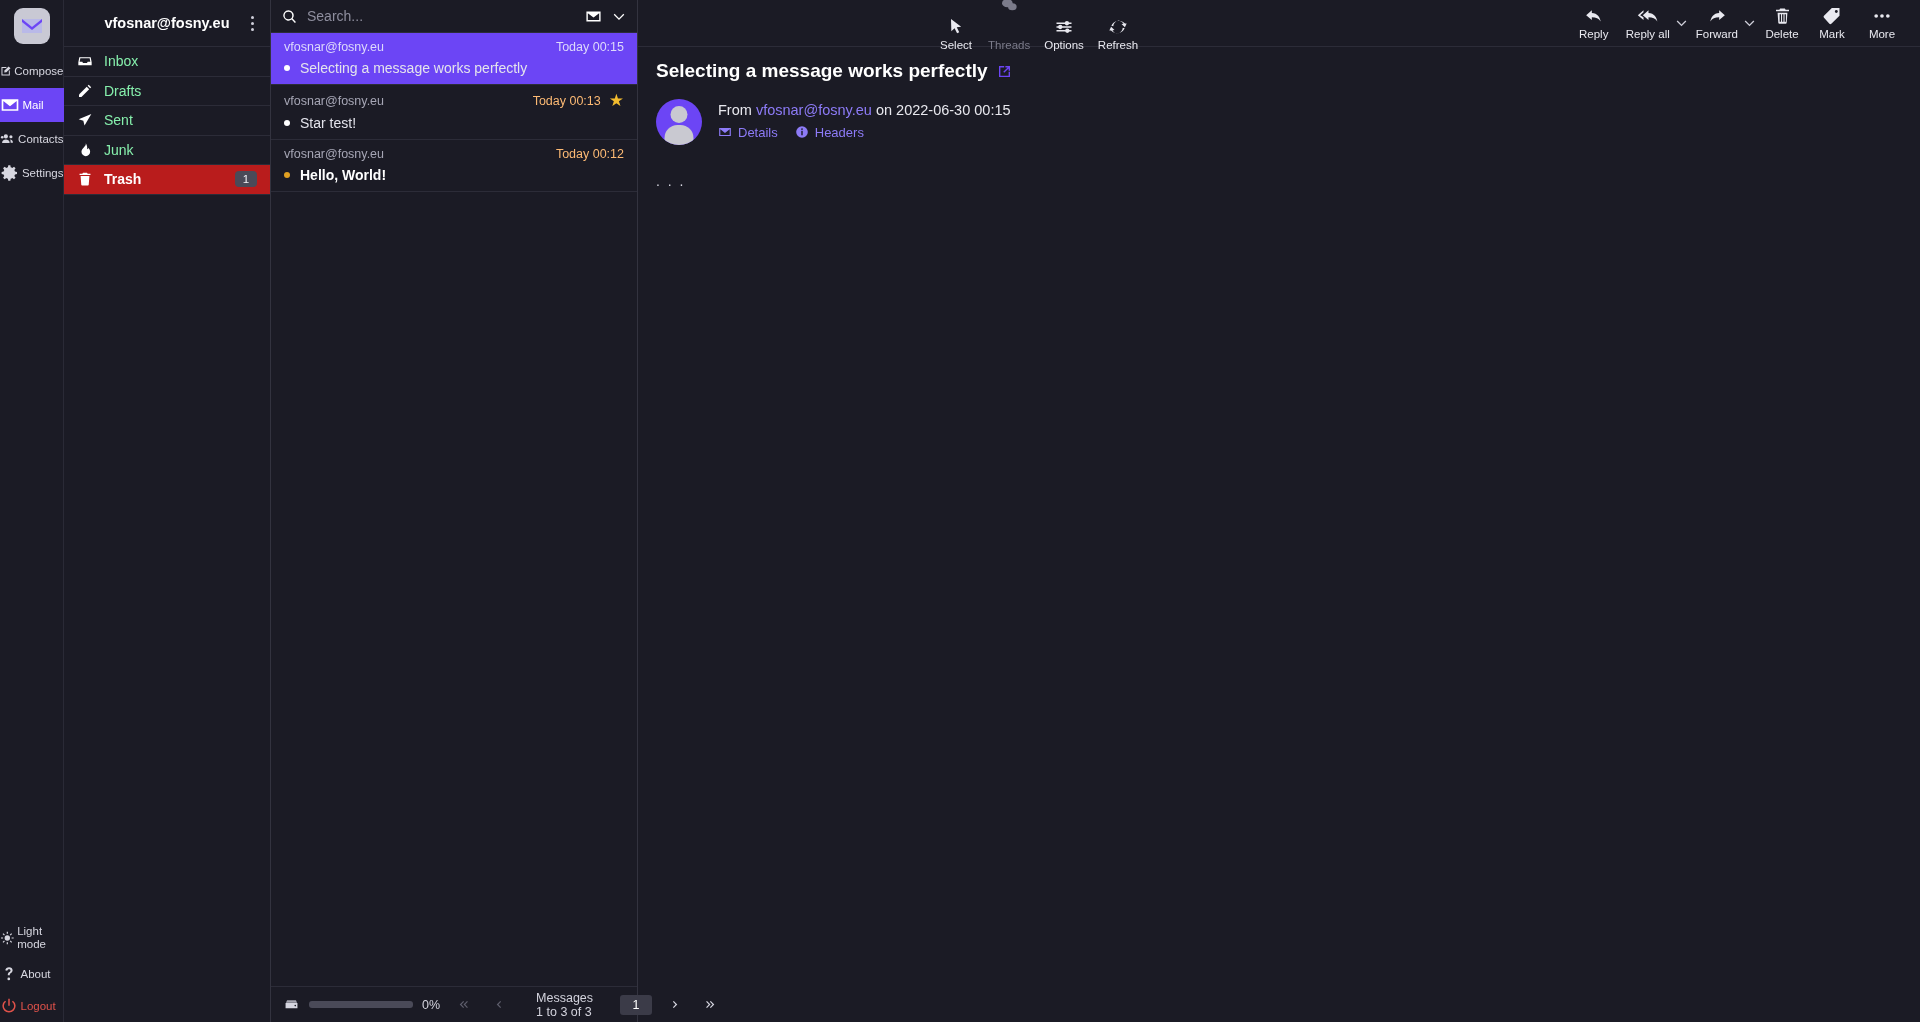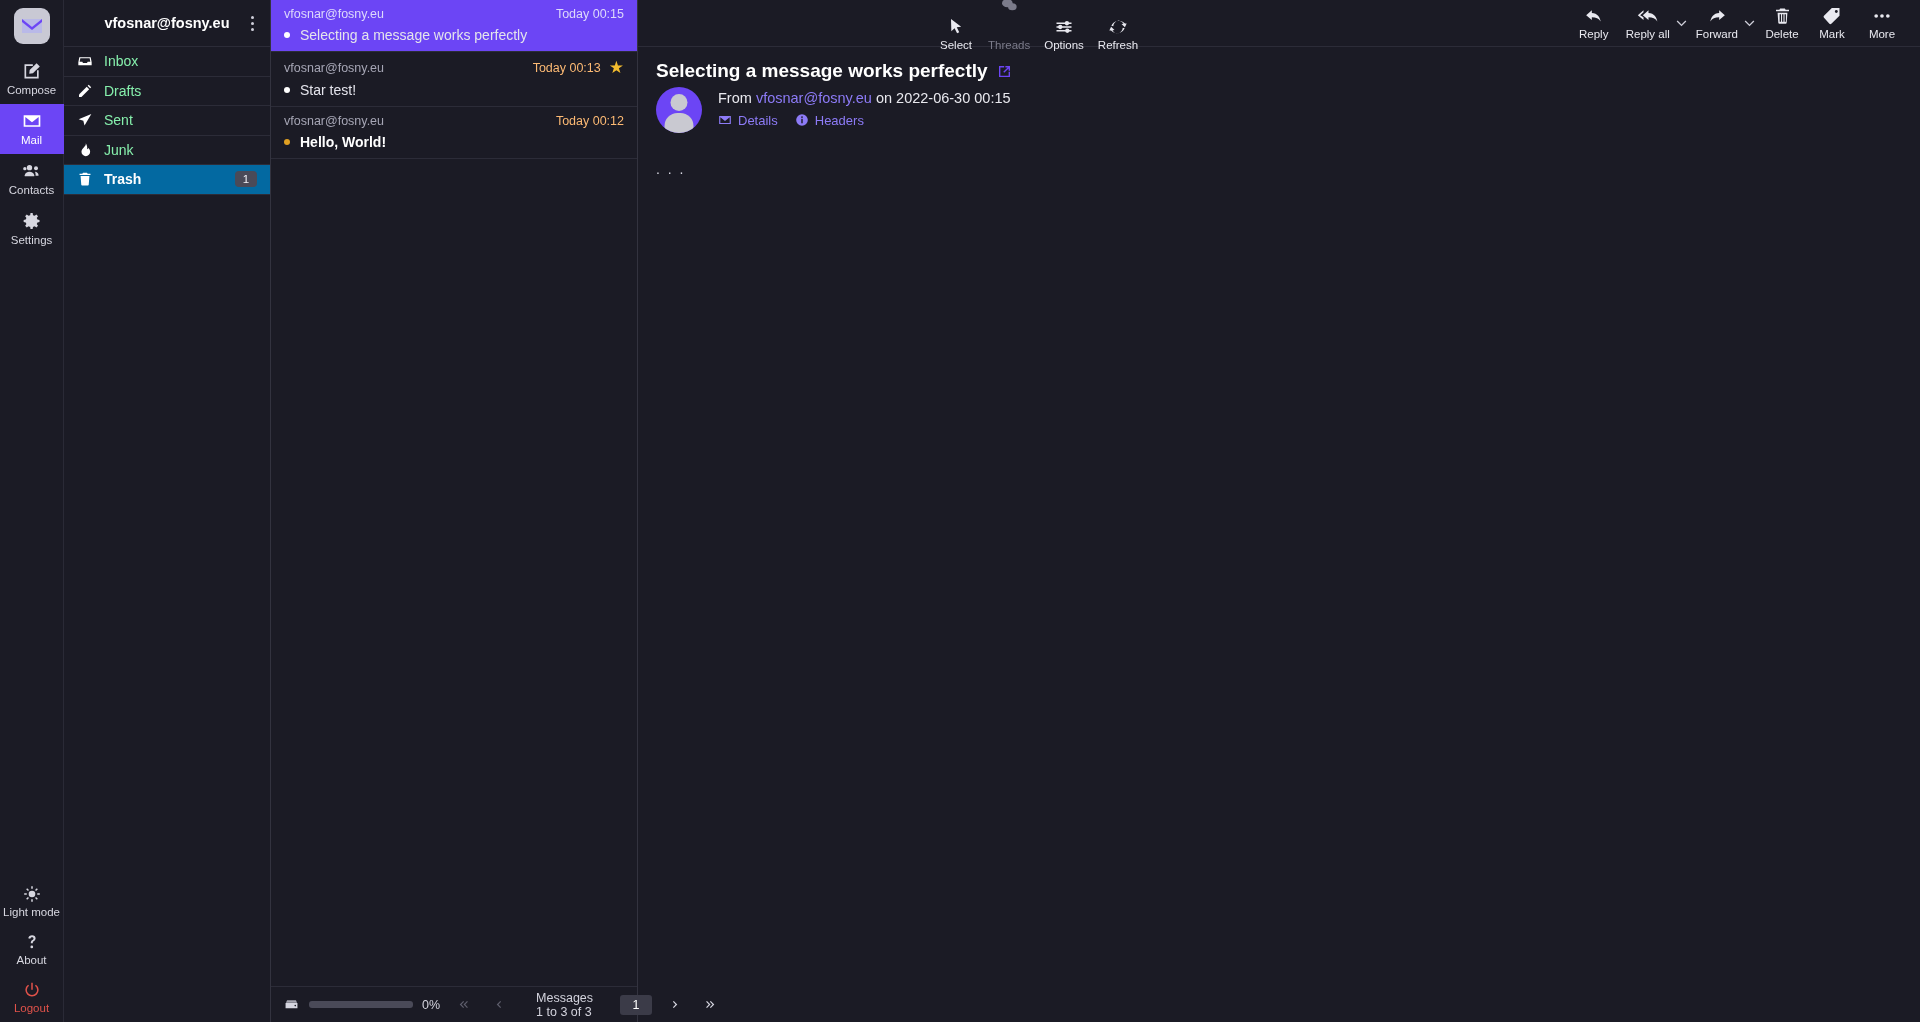--- a/index.html
+++ b/index.html
@@ -19,21 +19,21 @@
     display: flex; flex-direction: column; align-items: center;
     border-right: 1px solid #2a2a36;
   }
   .logo {
     width: 36px; height: 36px; margin: 8px 0 10px;
     background: #c9c9d4; border-radius: 9px;
     display: flex; align-items: center; justify-content: center;
   }
   .rail-item {
     width: 64px; padding: 7px 0 7px;
-    display: flex; flex-direction: column; align-items: center;
+    display: flex; flex-direction: row; align-items: center;
     gap: 3px; color: #d7d7e0; cursor: pointer;
   }
   .rail-item.active { background: #6c45f5; color: #fff; }
   .rail-label { font-size: 11.5px; line-height: 13px; }
   .rail-spacer { flex: 1 1 auto; }
   .rail-item.logout { color: #e0524a; }
   .rail-item.logout .rail-label { color: #e0524a; }
   svg { display: block; }
 
   
@@ -56,21 +56,21 @@
     display: flex; flex-direction: column; align-items: center;
     justify-content: center; gap: 3px; cursor: pointer;
   }
   .kdot { width: 3px; height: 3px; border-radius: 50%; background: #cfcfda; }
   .folder {
     height: 29.5px; display: flex; align-items: center;
     gap: 11px; padding: 0 13px;
     border-bottom: 1px solid #2c2c38;
     font-size: 14px; color: #86efac; cursor: pointer;
   }
-  .folder.active { background: #0369a1; color: #fff; font-weight: bold; }
+  .folder.active { background: #b91c1c; color: #fff; font-weight: bold; }
   .fname { flex: 1 1 auto; }
   .fcount {
     background: #4a4a58; color: #f0f0f5;
     font-size: 11.5px; font-weight: normal;
     border-radius: 4px; padding: 2px 7px; min-width: 22px; text-align: center;
   }
 
   
   .list-col {
     width: 367px; flex: 0 0 367px;
@@ -154,21 +154,21 @@
     width: 12px; align-self: flex-end; margin-bottom: 15px; margin-left: -2px;
     color: #cfcfda; cursor: pointer; font-size: 9px;
   }
 
   .preview { flex: 1 1 auto; padding: 13px 18px; overflow: hidden; }
   .pv-subject {
     display: flex; align-items: center; gap: 9px;
     font-size: 19px; font-weight: bold; color: #fff;
   }
   .pv-open { color: #6c45f5; cursor: pointer; display: flex; }
-  .pv-head { display: flex; gap: 16px; margin-top: 5px; }
+  .pv-head { display: flex; gap: 16px; margin-top: 17px; }
   .avatar {
     width: 46px; height: 46px; flex: 0 0 46px; border-radius: 50%;
     background: #6c45f5; overflow: hidden; position: relative;
   }
   .av-head {
     position: absolute; left: 50%; top: 7px; transform: translateX(-50%);
     width: 17px; height: 17px; border-radius: 50%; background: #c9c9d1;
   }
   .av-body {
     position: absolute; left: 50%; top: 26px; transform: translateX(-50%);
@@ -311,20 +311,39 @@
         <svg width="16" height="16" viewBox="0 0 24 24" fill="#fff">
           <path d="M9 2.5h6l1 1.6h4.2v2H3.8v-2H8zM5.4 7.6h13.2l-1 13.1a1.3 1.3 0 01-1.3 1.2H7.7a1.3 1.3 0 01-1.3-1.2z"></path>
         </svg>
       </span>
       <span class="fname">Trash</span>
       <span class="fcount">1</span>
     </div>
   </div>
 
   <div class="list-col">
+    <div class="searchbar">
+      <span>
+        <svg width="15" height="15" viewBox="0 0 24 24" fill="#fff">
+          <path d="M10.3 2a8.3 8.3 0 105.1 14.9l5.3 5.3 1.6-1.6-5.3-5.3A8.3 8.3 0 0010.3 2zm0 2.2a6.1 6.1 0 110 12.2 6.1 6.1 0 010-12.2z"></path>
+        </svg>
+      </span>
+      <input class="search-input" type="text" placeholder="Search..." style="">
+      <span class="sb-btn">
+        <svg width="17" height="17" viewBox="0 0 24 24" fill="#fff">
+          <path d="M2 5h20v14H2V5zm2 2.3V17h16V7.3l-8 6.2-8-6.2z"></path>
+            <path d="M4 6h16l-8 6.2z"></path>
+        </svg>
+      </span>
+      <span class="sb-btn">
+        <svg width="14" height="14" viewBox="0 0 24 24" fill="#fff">
+          <path d="M4.5 8.3l7.5 7.4 7.5-7.4 1.5 1.5L12 18.7 3 9.8z"></path>
+        </svg>
+      </span>
+    </div>
 
     <div class="msglist">
       <div class="msg selected">
         <div class="msg-top">
           <span class="msg-from">vfosnar@fosny.eu</span>
           <span class="msg-right">
             <span class="msg-date">Today 00:15</span>
           </span>
         </div>
         <div class="msg-sub">

